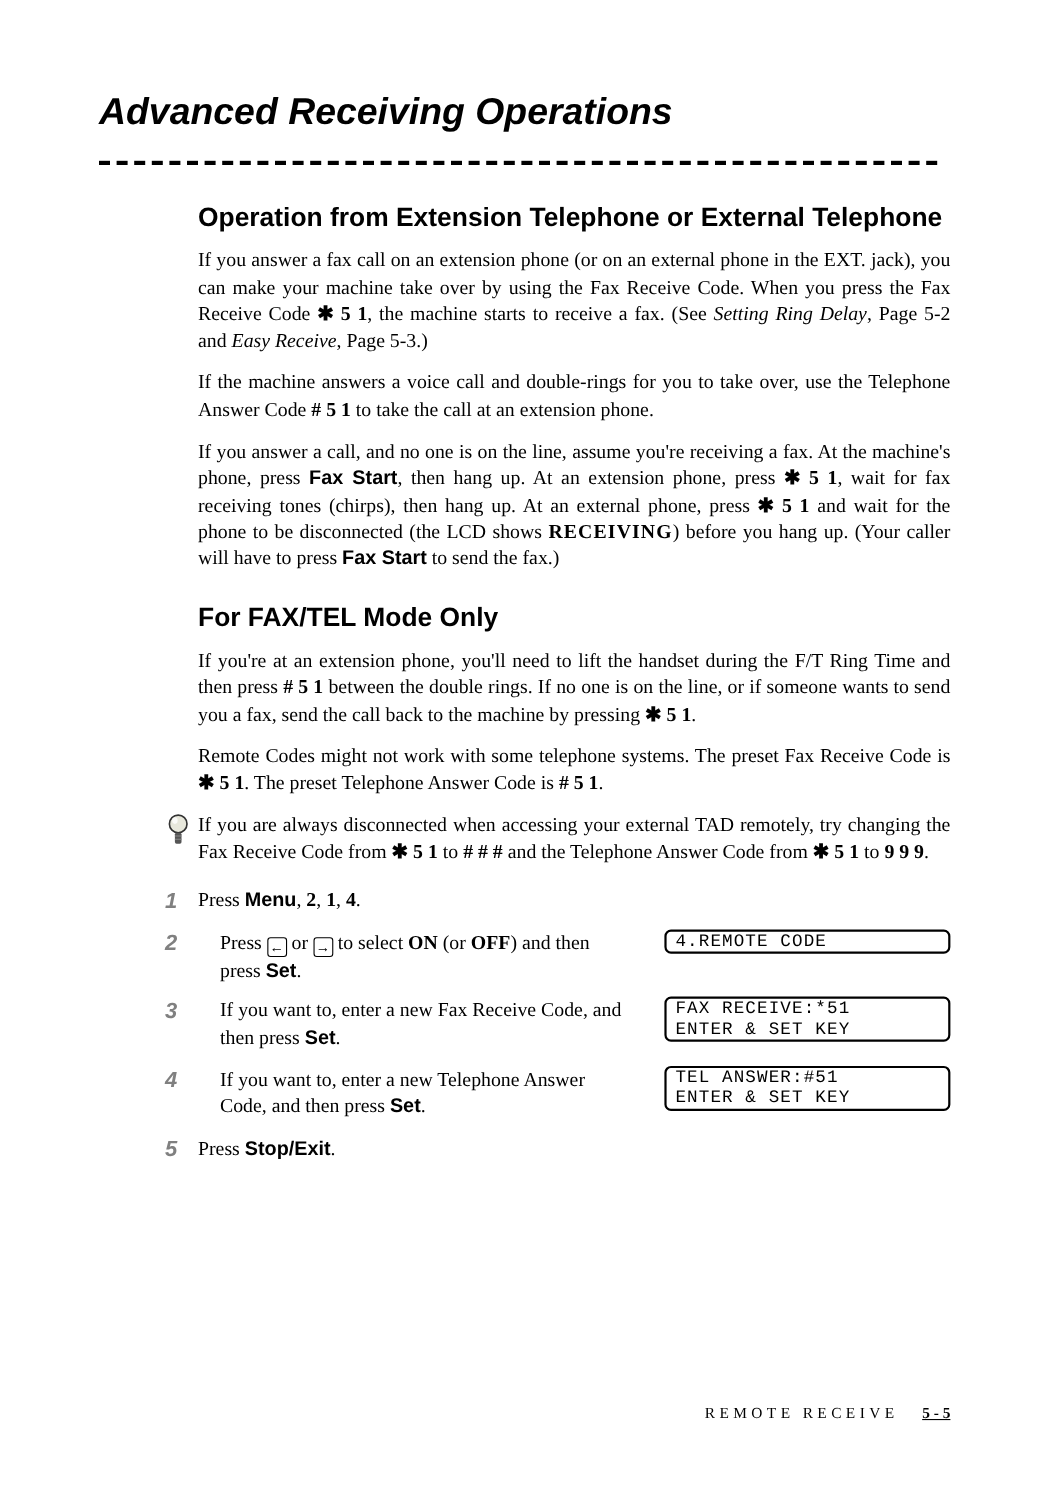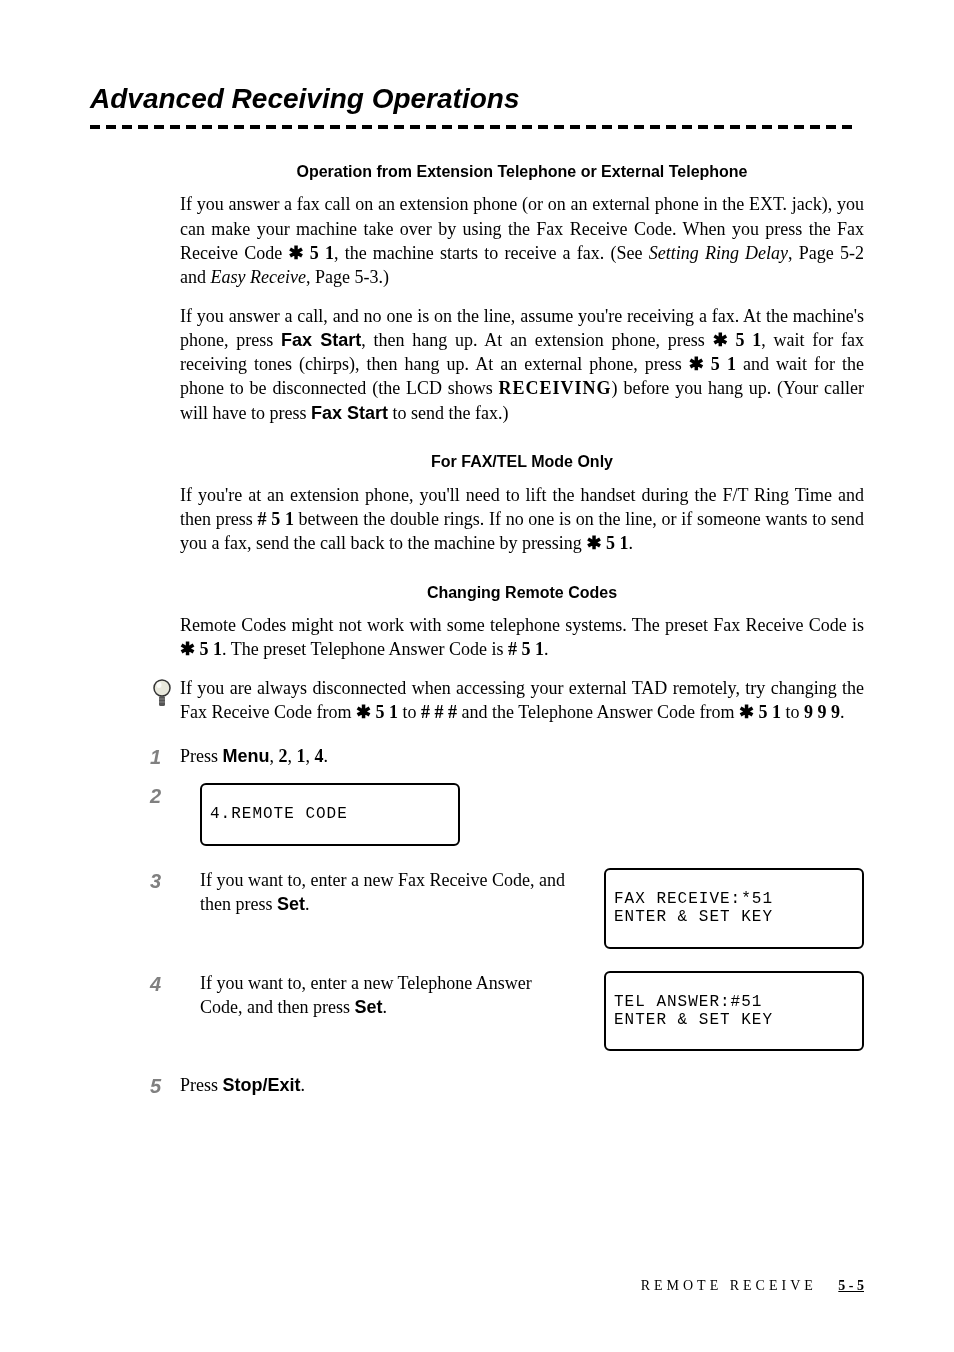--- a/index.html
+++ b/index.html
@@ -11,45 +11,44 @@
     background: #fff;
     width: 954px;
     height: 1352px;
     padding: 80px 90px 60px 90px;
     position: relative;
   }
   .main-title {
     font-family: Arial, Helvetica, sans-serif;
     font-weight: bold;
     font-style: italic;
-    font-size: 28px;
-    margin-bottom: 7px;
+    font-size: 34px;
+    margin-bottom: 20px;
   }
   .dashes {
     margin-bottom: 32px;
     white-space: nowrap;
     overflow: hidden;
     display: flex;
     gap: 6px;
   }
   .dashes span {
     display: inline-block;
     width: 10px;
     height: 4px;
     background: #000;
     flex: 0 0 10px;
   }
   .indent { margin-left: 90px; }
   .section-heading {
     font-family: Arial, Helvetica, sans-serif;
     font-weight: bold;
-    font-size: 16px;
+    font-size: 24px;
     margin-top: 26px;
     margin-bottom: 10px;
-    text-align: center;
   }
   .para {
     margin-bottom: 14px;
     text-align: justify;
   }
   .bold { font-weight: bold; font-family: Arial, Helvetica, sans-serif; text-align: center; }
   .boldt { font-weight: bold; }
   .sc { letter-spacing: 1px; }
   .note-row {
     display: flex;
@@ -82,21 +81,21 @@
   .two-col {
     display: flex;
     align-items: flex-start;
     gap: 20px;
   }
   .two-col .step-body { flex: 1 1 320px; }
   .lcd-col { flex: 0 0 260px; }
   .lcd {
     border: 2px solid #000;
     border-radius: 6px;
-    padding: 20px 8px;
+    padding: 0 8px;
     font-family: 'Courier New', monospace;
     font-size: 16px;
     line-height: 1.15;
     margin-bottom: 10px;
     letter-spacing: 1px;
     white-space: pre;
   }
   .arrow-key {
     display: inline-block;
     border: 1.5px solid #000;
@@ -173,33 +172,35 @@
   </div>
 
 <div class="indent">
 
   <h2 class="section-heading">Operation from Extension Telephone or External Telephone</h2>
 
   <p class="para">
     <span>If you answer a fax call on an extension phone (or on an external phone in the EXT.  jack), you can make your machine take over by using the Fax Receive Code. When you press the Fax Receive Code </span><span class="star">✱</span><span class="boldt"> 5 1</span><span>, the machine starts to receive a fax. (See </span><em>Setting Ring Delay</em><span>, Page 5-2 and </span><em>Easy Receive</em><span>, Page 5-3.)</span>
   </p>
 
+  <p class="para">
+    <span>If the machine answers a voice call and double-rings for you to take over, use the Telephone Answer Code </span><span class="boldt"># 5 1</span><span> to take the call at an extension phone.</span>
+  </p>
 
   <p class="para">
     <span>If you answer a call, and no one is on the line, assume you're receiving a fax. At the machine's phone, press </span><span class="bold">Fax Start</span><span>, then hang up.  At an extension phone, press </span><span class="star">✱</span><span class="boldt"> 5 1</span><span>, wait for fax receiving tones (chirps), then hang up.  At an external phone, press </span><span class="star">✱</span><span class="boldt"> 5 1</span><span> and wait for the phone to be disconnected (the LCD shows </span><span class="boldt sc">RECEIVING</span><span>) before you hang up.  (Your caller will have to press </span><span class="bold">Fax Start</span><span> to send the fax.)</span>
   </p>
 
   <h2 class="section-heading">For FAX/TEL Mode Only</h2>
 
 
   <p class="para">
     <span>If you're at an extension phone, you'll need to lift the handset during the F/T Ring Time and then press </span><span class="boldt"># 5 1</span><span> between the double rings. If no one is on the line, or if someone wants to send you a fax, send the call back to the machine by pressing </span><span class="star">✱</span><span class="boldt"> 5 1</span><span>.</span>
   </p>
 
-  <h2 class="section-heading">Changing Remote Codes</h2>
 
   <p class="para">
     <span>Remote Codes might not work with some telephone systems. The preset Fax Receive Code is </span><span class="star">✱</span><span class="boldt"> 5 1</span><span>. The preset Telephone Answer Code is </span><span class="boldt"># 5 1</span><span>.</span>
   </p>
 </div>
 
 <div class="note-row">
   <svg class="note-icon" viewBox="0 0 20 36">
     <circle cx="10" cy="10" r="8" fill="#e8e8dc" stroke="#333" stroke-width="1.5"></circle>
     <ellipse cx="7" cy="7" rx="2.5" ry="3" fill="#fff" opacity="0.8"></ellipse>
@@ -216,20 +217,23 @@
 
   <div class="step">
     <div class="step-num">1</div>
     <div class="step-body">
       <span>Press </span><span class="bold">Menu</span><span>, </span><span class="boldt">2</span><span>, </span><span class="boldt">1</span><span>, </span><span class="boldt">4</span><span>.</span>
     </div>
   </div>
 
   <div class="step two-col">
     <div class="step-num">2</div>
+    <div class="step-body">
+      <span>Press </span><span class="arrow-key">←</span><span> or </span><span class="arrow-key">→</span><span> to select </span><span class="boldt">ON</span><span> (or </span><span class="boldt">OFF</span><span>) and then press </span><span class="bold">Set</span><span>.</span>
+    </div>
     <div class="lcd-col">
       <div class="lcd">4.REMOTE CODE</div>
     </div>
   </div>
 
   <div class="step two-col">
     <div class="step-num">3</div>
     <div class="step-body">
       <span>If you want to, enter a new Fax Receive Code, and then press </span><span class="bold">Set</span><span>.</span>
     </div>

